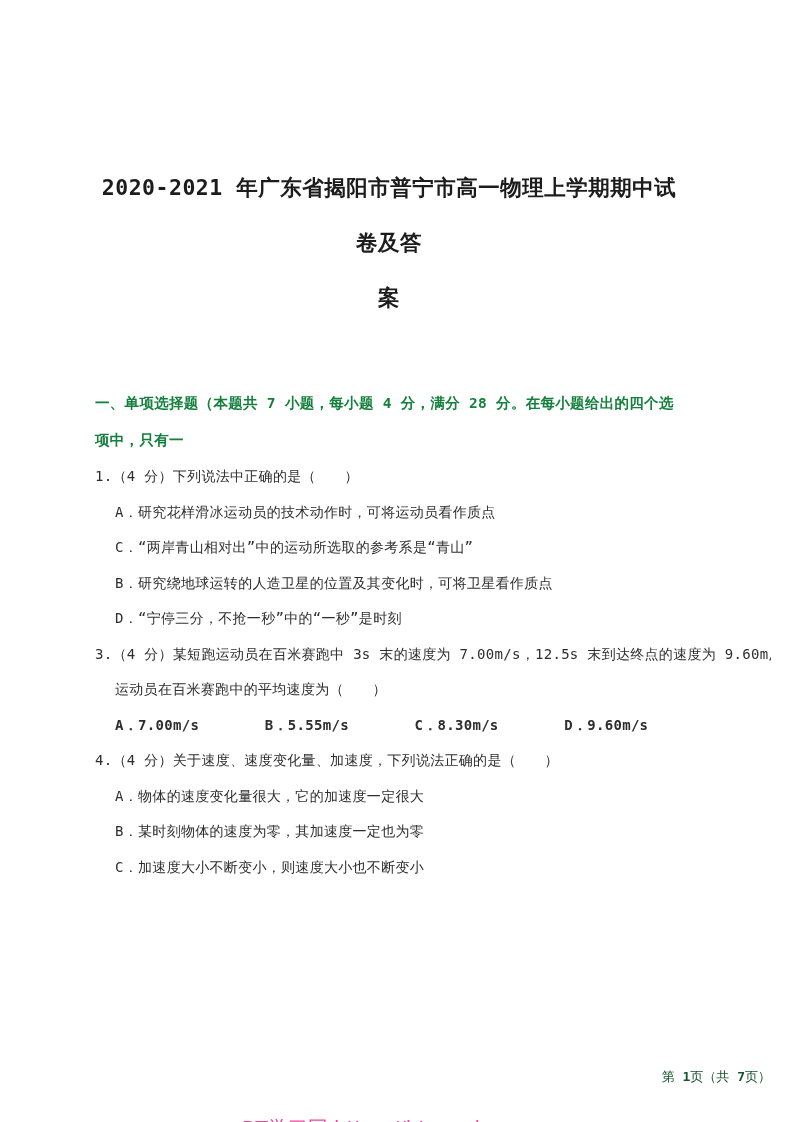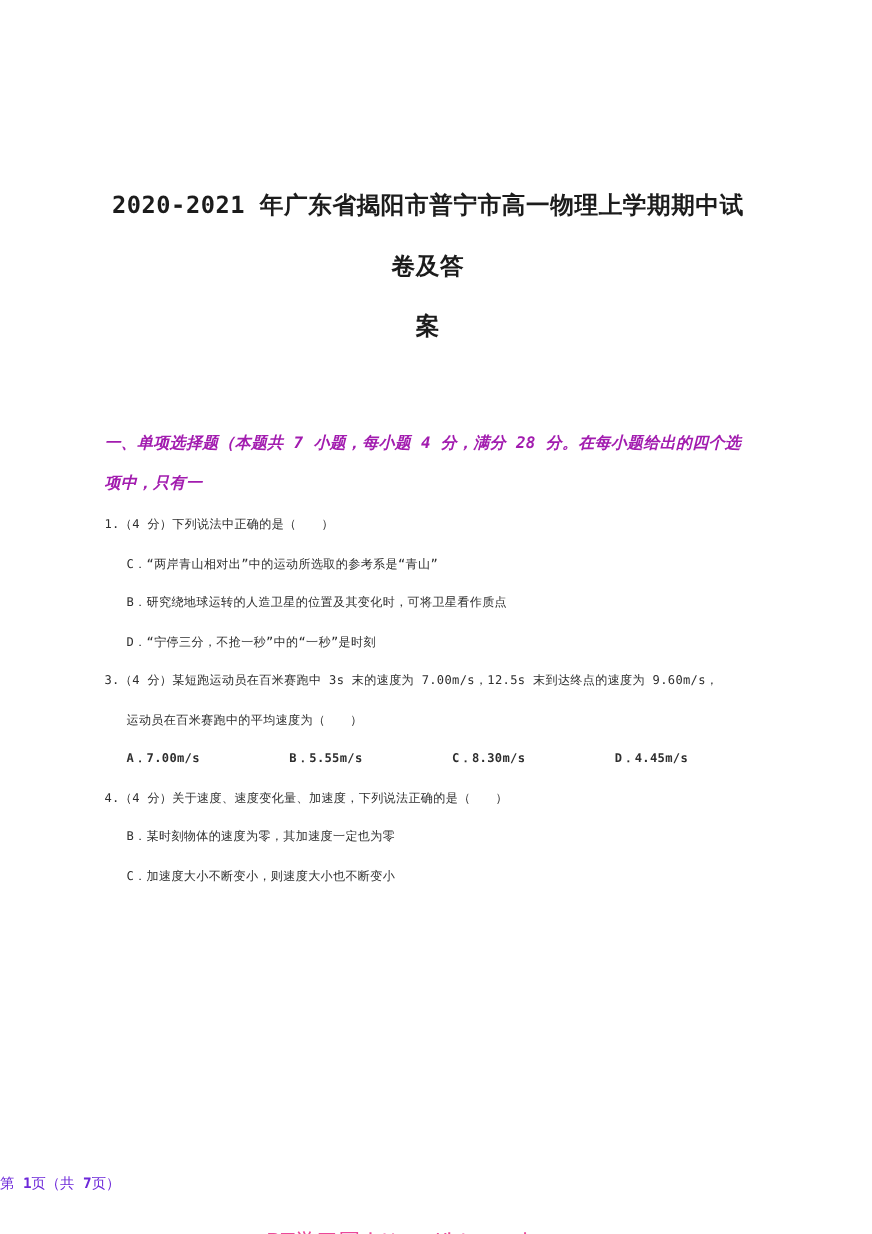--- a/index.html
+++ b/index.html
@@ -13,36 +13,36 @@
 
   .title-block { margin-top: 116px; text-align: center; }
   .title-line {
     font-size: 21.5px; font-weight: 700; line-height: 55px;
     color: #1c1c1c; letter-spacing: 0.5px;
   }
 
   .section-block { margin-top: 60px; }
   .section-line {
     font-size: 14.5px; font-weight: 700; line-height: 37px;
-    color: #a21caf; letter-spacing: 0.3px; font-style: italic;
+    color: #15803d; letter-spacing: 0.3px;
   }
 
   .line {
-    font-size: 11px; line-height: 35.5px; letter-spacing: 0.3px;
+    font-size: 14px; line-height: 35.5px; letter-spacing: 0.3px;
     white-space: nowrap;
   }
   .opt, .cont { padding-left: 20px; }
 
   .opt-row { padding-left: 20px; }
   .opt-col { display: inline-block; width: 141px; font-weight: bold; }
   .opt-col:last-child { width: auto; }
 
   .footer {
     position: absolute; bottom: 80px; left: 0; width: 100%;
-    text-align: left; font-size: 13px; line-height: 18px; color: #6d28d9;
+    text-align: right; font-size: 13px; line-height: 18px; color: #14532d;
   }
   .footer .num { font-weight: 700; }
 
   .watermark {
     position: absolute; bottom: 26px; left: 0; width: 100%;
     text-align: center;
     font-family: "DejaVu Sans", "Liberation Sans", sans-serif;
     font-size: 20px; line-height: 24px; color: #ec4899;
     text-decoration: none; display: block;
   }
@@ -57,39 +57,41 @@
       <div class="title-line">2020-2021 年广东省揭阳市普宁市高一物理上学期期中试卷及答</div>
       <div class="title-line">案</div>
     </div>
 
     <div class="section-block">
       <div class="section-line">一、单项选择题（本题共 7 小题，每小题 4 分，满分 28 分。在每小题给出的四个选项中，只有一</div>
     </div>
 
     <div class="question">
       <div class="line stem">1.（4 分）下列说法中正确的是（　　）</div>
+      <div class="line opt">A．研究花样滑冰运动员的技术动作时，可将运动员看作质点</div>
       <div class="line opt">C．“两岸青山相对出”中的运动所选取的参考系是“青山”</div>
       <div class="line opt">B．研究绕地球运转的人造卫星的位置及其变化时，可将卫星看作质点</div>
       <div class="line opt">D．“宁停三分，不抢一秒”中的“一秒”是时刻</div>
     </div>
 
 
     <div class="question">
       <div class="line stem">3.（4 分）某短跑运动员在百米赛跑中 3s 末的速度为 7.00m/s，12.5s 末到达终点的速度为 9.60m/s，</div>
       <div class="line cont">运动员在百米赛跑中的平均速度为（　　）</div>
       <div class="line opt-row">
         <span class="opt-col">A．7.00m/s</span>
         <span class="opt-col">B．5.55m/s</span>
         <span class="opt-col">C．8.30m/s</span>
-        <span class="opt-col">D．4.45m/s</span>
+        <span class="opt-col">D．9.60m/s</span>
       </div>
     </div>
 
     <div class="question">
       <div class="line stem">4.（4 分）关于速度、速度变化量、加速度，下列说法正确的是（　　）</div>
+      <div class="line opt">A．物体的速度变化量很大，它的加速度一定很大</div>
       <div class="line opt">B．某时刻物体的速度为零，其加速度一定也为零</div>
       <div class="line opt">C．加速度大小不断变小，则速度大小也不断变小</div>
     </div>
 
   </div>
 
   <div class="footer">
     <span>第 </span><span class="num">1</span><span>页（共 </span><span class="num">7</span><span>页）</span>
   </div>
 

